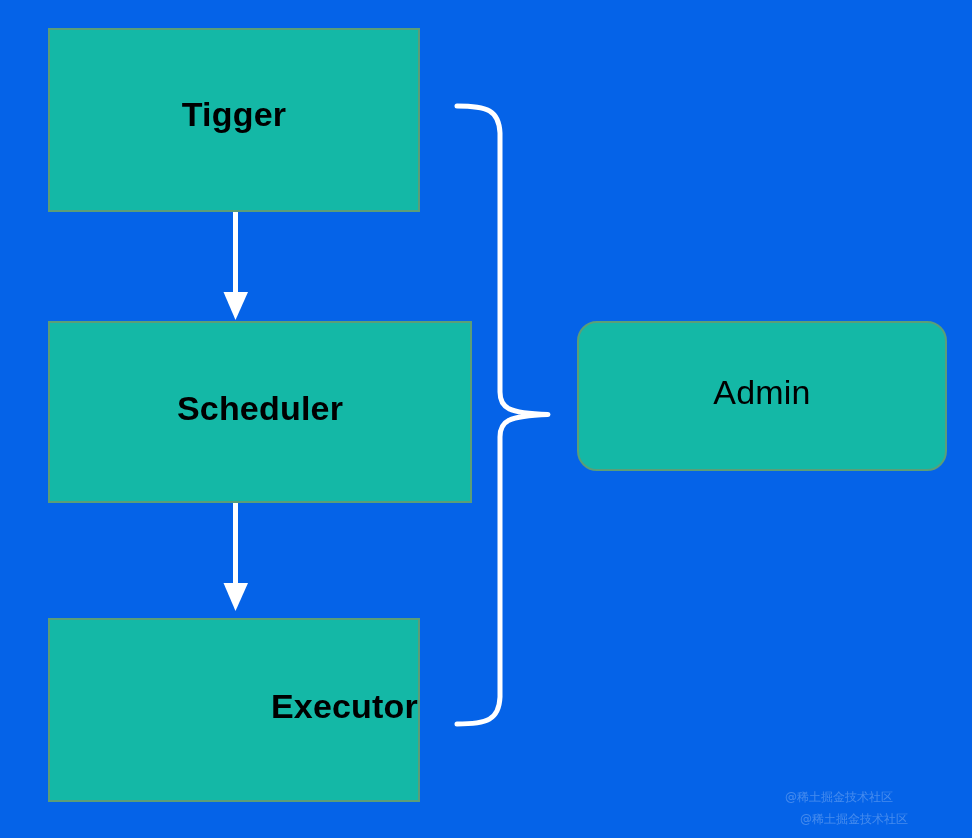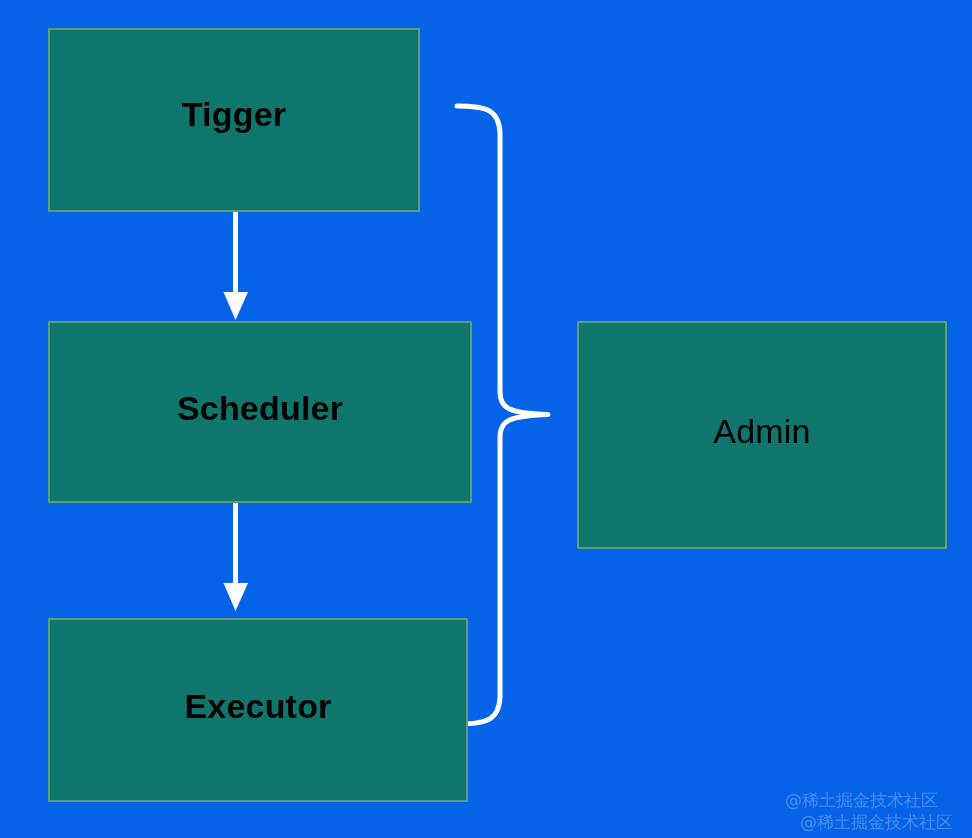--- a/index.html
+++ b/index.html
@@ -13,41 +13,41 @@
     height: 838px;
     background: #0563e8;
     overflow: hidden;
     font-family: "Liberation Sans", "DejaVu Sans", sans-serif;
   }
 
   
   .node {
     position: absolute;
     box-sizing: border-box;
-    background: #0f766e;
+    background: #14b8a6;
     border: 2px solid #5b9e78;
     display: flex;
     align-items: center;
     justify-content: center;
   }
   .node-label {
     color: #000000;
     font-size: 34px;
     line-height: 1;
     letter-spacing: 0.2px;
     white-space: nowrap;
     user-select: none;
   }
   .node-label.bold { font-weight: 700; }
   .node-label.regular { font-weight: 400; }
 
   #node-trigger  { left: 48px;  top: 28px;  width: 372px; height: 184px; }
   #node-scheduler{ left: 48px;  top: 321px; width: 424px; height: 182px; }
-  #node-executor { left: 48px;  top: 618px; width: 420px; height: 184px; }
-  #node-admin    { left: 577px; top: 321px; width: 370px; height: 228px; }
+  #node-executor { left: 48px;  top: 618px; width: 372px; height: 184px; justify-content: flex-end; }
+  #node-admin    { left: 577px; top: 321px; width: 370px; height: 150px; border-radius: 20px; }
 
   
   #node-trigger   .node-label { transform: translateY(-6px); }
   #node-scheduler .node-label { transform: translateY(-4px); }
   #node-executor  .node-label { transform: translateY(-4px); }
   #node-admin     .node-label { transform: translateY(-4px); }
 
   
   #connectors {
     position: absolute;
@@ -55,21 +55,21 @@
     top: 0;
     width: 972px;
     height: 838px;
     pointer-events: none;
   }
 
   
   .watermark {
     position: absolute;
     color: rgba(255, 255, 255, 0.26);
-    font-size: 17px;
+    font-size: 12px;
     font-weight: 400;
     white-space: nowrap;
     user-select: none;
     font-family: "DejaVu Sans", "Liberation Sans", sans-serif;
   }
   #watermark-line-1 { left: 785px; top: 789px; }
   #watermark-line-2 { left: 800px; top: 811px; }
 </style>
 </head>
 <body>

